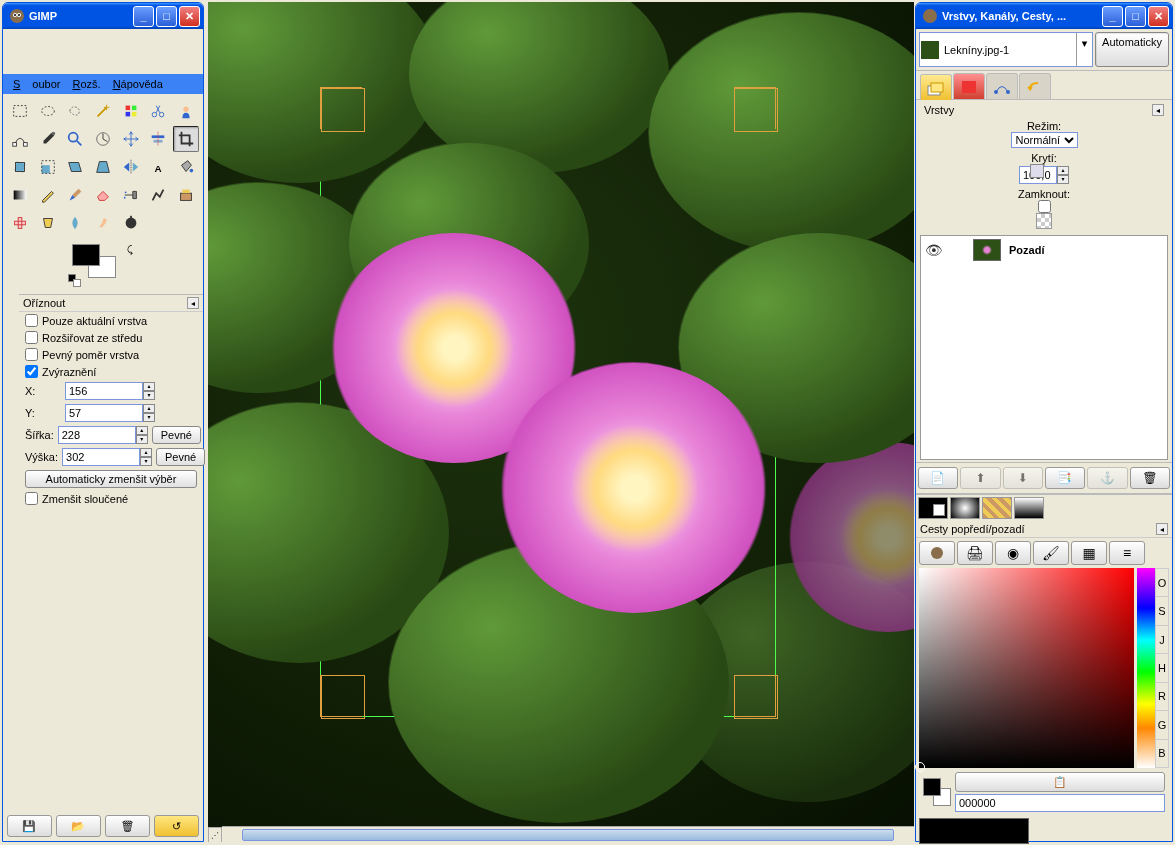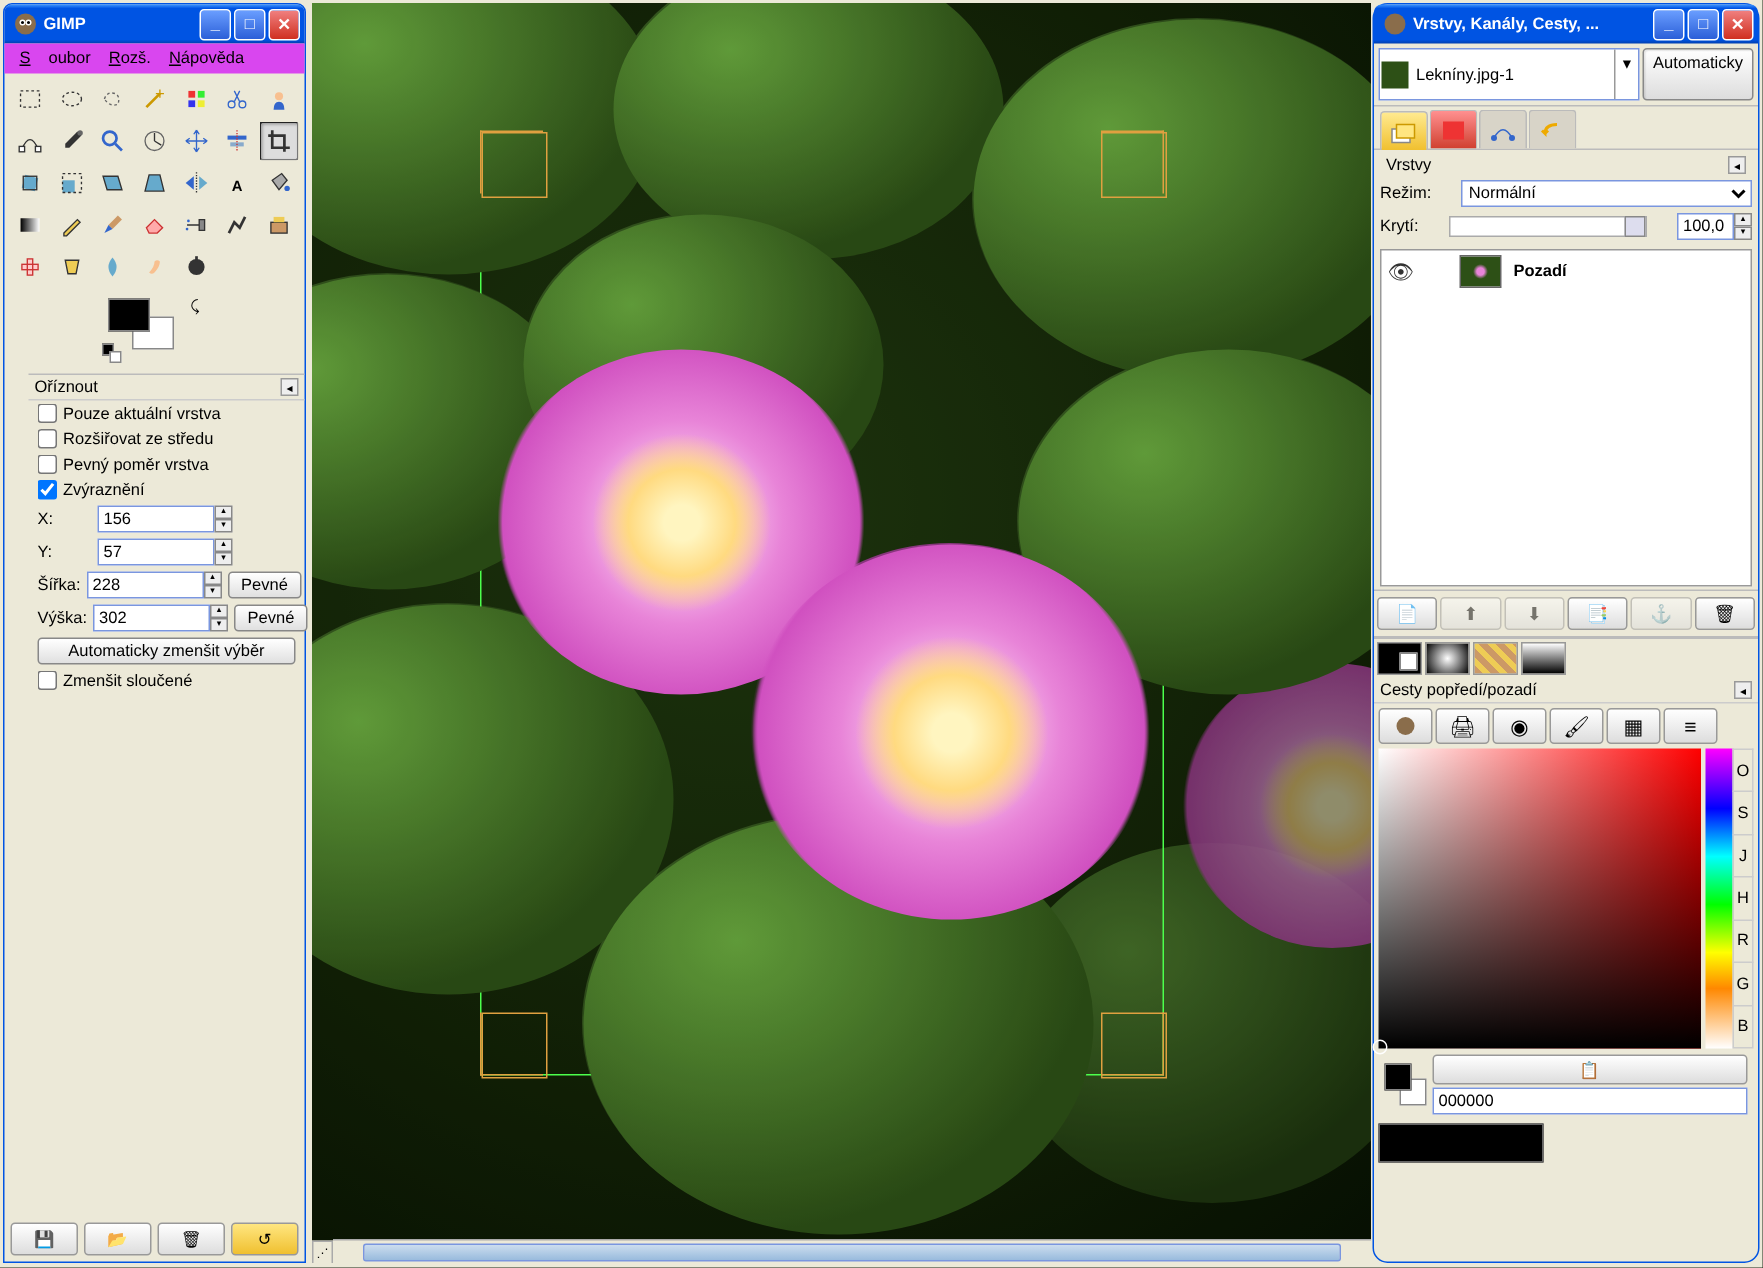--- a/index.html
+++ b/index.html
@@ -7,21 +7,21 @@
 
 .window { position: absolute; background: #ece9d8; border: 1px solid #0054e3; border-radius: 6px 6px 0 0; }
 .titlebar { background: linear-gradient(to bottom, #3d95ff 0%, #0054e3 10%, #0054e3 90%, #003fb0 100%); height: 26px; display: flex; align-items: center; padding: 0 3px 0 6px; border-radius: 5px 5px 0 0; }
 .titlebar .icon { width: 16px; height: 16px; margin-right: 4px; }
 .titlebar .title { color: #fff; font-weight: bold; flex: 1; overflow: hidden; white-space: nowrap; }
 .titlebar .winbtns { display: flex; gap: 2px; }
 .winbtn { width: 21px; height: 21px; border: 1px solid #fff; border-radius: 3px; display: flex; align-items: center; justify-content: center; font-weight: bold; color: #fff; cursor: pointer; }
 .winbtn-min, .winbtn-max { background: linear-gradient(#6a9eff,#2b5fd8); }
 .winbtn-close { background: linear-gradient(#f08080,#d03020); }
 
-.menubar { display: flex; padding: 2px 4px; background: #d946ef; }
+.menubar { display: flex; padding: 2px 4px; background: #3b82f6; margin-top: 45px; }
 .menubar span { padding: 2px 6px; cursor: pointer; }
 .menubar span u { text-decoration: underline; }
 .panel-header { display: flex; justify-content: space-between; align-items: center; padding: 2px 4px; border-bottom: 1px solid #ccc; font-size: 11px; }
 .tri-btn { width: 12px; height: 12px; border: 1px solid #999; background: #eee; font-size: 8px; display:flex; align-items:center; justify-content:center; cursor:pointer; }
 
 .toolbox { position: absolute; left: 2px; top: 2px; width: 202px; height: 840px; }
 .tool-grid { display: grid; grid-template-columns: repeat(7, 1fr); gap: 2px; padding: 4px; }
 .tool { height: 26px; border: 1px solid transparent; display: flex; align-items: center; justify-content: center; cursor: pointer; border-radius: 2px;}
 .tool.selected { border: 1px inset #777; background:#ddd; box-shadow: inset 1px 1px 2px rgba(0,0,0,0.3); }
 .tool svg { width: 18px; height: 18px; }
@@ -60,36 +60,36 @@
 .crop-rect { position:absolute; border:1px solid #4cff4c; }
 .crop-handle { position:absolute; width:42px; height:42px; border: 1px solid #e0a040; }
 .ch-tl{top:-1px;left:-1px;border-right:none;border-bottom:none;} .ch-tr{top:-1px;right:-1px;border-left:none;border-bottom:none;}
 .ch-bl{bottom:-1px;left:-1px;border-right:none;border-top:none;} .ch-br{bottom:-1px;right:-1px;border-left:none;border-top:none;}
 .ch-tl::after,.ch-tr::after,.ch-bl::after,.ch-br::after { content:"";position:absolute;width:42px;height:42px;border:1px solid #e0a040;}
 .scrollbar-h { position:absolute; bottom:0; left:14px; right:0; height:16px; background:#ece9d8; border-top:1px solid #aaa; }
 .scrollbar-h .thumb { position:absolute; left:20px; right:20px; top:2px; height:12px; background:linear-gradient(#cde,#9bd); border:1px solid #7a96df; border-radius:2px;}
 .scrollbar-h .resize{position:absolute;left:-14px;top:0;width:14px;height:16px;background:#ece9d8;border:1px solid #aaa;font-size:8px;display:flex;align-items:center;justify-content:center;}
 
 
-.rdock { position:absolute; right:2px; top:2px; width:258px; height:840px;border-radius:10px; }
+.rdock { position:absolute; right:2px; top:2px; width:258px; height:840px; }
 .img-select { display:flex; padding:3px; gap:2px; border-bottom:1px solid #bbb;}
 .img-select .combo { flex:1; display:flex; border:1px solid #7a96df; background:#fff; height:35px; align-items:center;}
 .img-select .combo .thumb { width:18px;height:18px; background:#2d5016; margin:1px; }
 .img-select .combo .arrow { width:16px; border-left:1px solid #999; text-align:center; cursor:pointer; height:100%; line-height:20px;}
 .autobtn { border:1px solid #888; background:linear-gradient(#fff,#ddd); padding:3px 6px; border-radius:3px; cursor:pointer; box-shadow:inset 1px 1px 1px rgba(0,0,0,0.1);}
 
 .tab-row { display:flex; gap:0; padding:2px 4px 0 4px; border-bottom:1px solid #bbb;}
 .tab { width:32px; height:26px; border:1px solid #bbb; border-bottom:none; border-radius:3px 3px 0 0; display:flex; align-items:center; justify-content:center; cursor:pointer; margin-right:1px;}
 .tab.active { background:#ece9d8; position:relative; top:1px; }
 .tab:not(.active){ background:#d8d4c8;}
 .tab.yelw { background:linear-gradient(#ffea90,#f0c030);}
 .tab.redw { background:linear-gradient(#ff9090,#d04030);}
 
 .layers-area { padding: 2px 4px; }
-.layer-controls .row { display:flex; align-items:center; gap:20px; padding:2px 0; }
+.layer-controls .row { display:flex; align-items:center; gap:0; padding:2px 0;flex-direction:column; }
 .slider { flex:1; height:14px; position:relative; border:1px solid #aaa; background:#fff;}
 .slider .handle{ position:absolute; right:0; top:-1px; width:14px; height:14px; background:#dde; border:1px solid #888;}
 .layer-list { background:#fff; border:1px solid #999; height:225px; margin-top:4px; overflow:auto;}
 .layer-item { display:flex; align-items:center; padding:3px 4px; gap:8px;}
 .layer-item .eye { width:16px; color:#333; font-size:14px;}
 .layer-item .lthumb { width:28px;height:22px; border:1px solid #666; background:radial-gradient(circle at 50% 50%,#e884d8 15%,#2d5016 30%);}
 .layer-item .lname { font-weight:bold;}
 
 .btn-row { display:flex; gap:2px; padding:4px 2px; border-top:1px solid #bbb;}
 .btn-row .ibtn { flex:1; height:22px; border:1px solid #999; border-radius:3px; background:linear-gradient(#fff,#ddd); display:flex; align-items:center; justify-content:center; cursor:pointer; font-size:12px;}
@@ -543,20 +543,25 @@
             <div class="handle"></div>
           </div>
         <div class="num-input">
             <input type="text" style="width: 38px;" value="100,0">
             <div class="spinbtns">
               <div>▴</div>
               <div>▾</div>
             </div>
           </div>
       </div>
+      <div class="row">
+        <label>Zamknout:</label>
+        <input type="checkbox" style="">
+        <div style="width:16px;height:16px;background:repeating-conic-gradient(#ccc 0 25%,#fff 0 50%) 0 0/8px 8px;border:1px solid #999"></div>
+      </div>
     </div>
     <div class="layer-list">
       <div class="layer-item">
         <div class="eye">👁</div>
         <div style="width:16px"></div>
         <div class="lthumb"></div>
         <div class="lname">Pozadí</div>
       </div>
     </div>
   </div>

